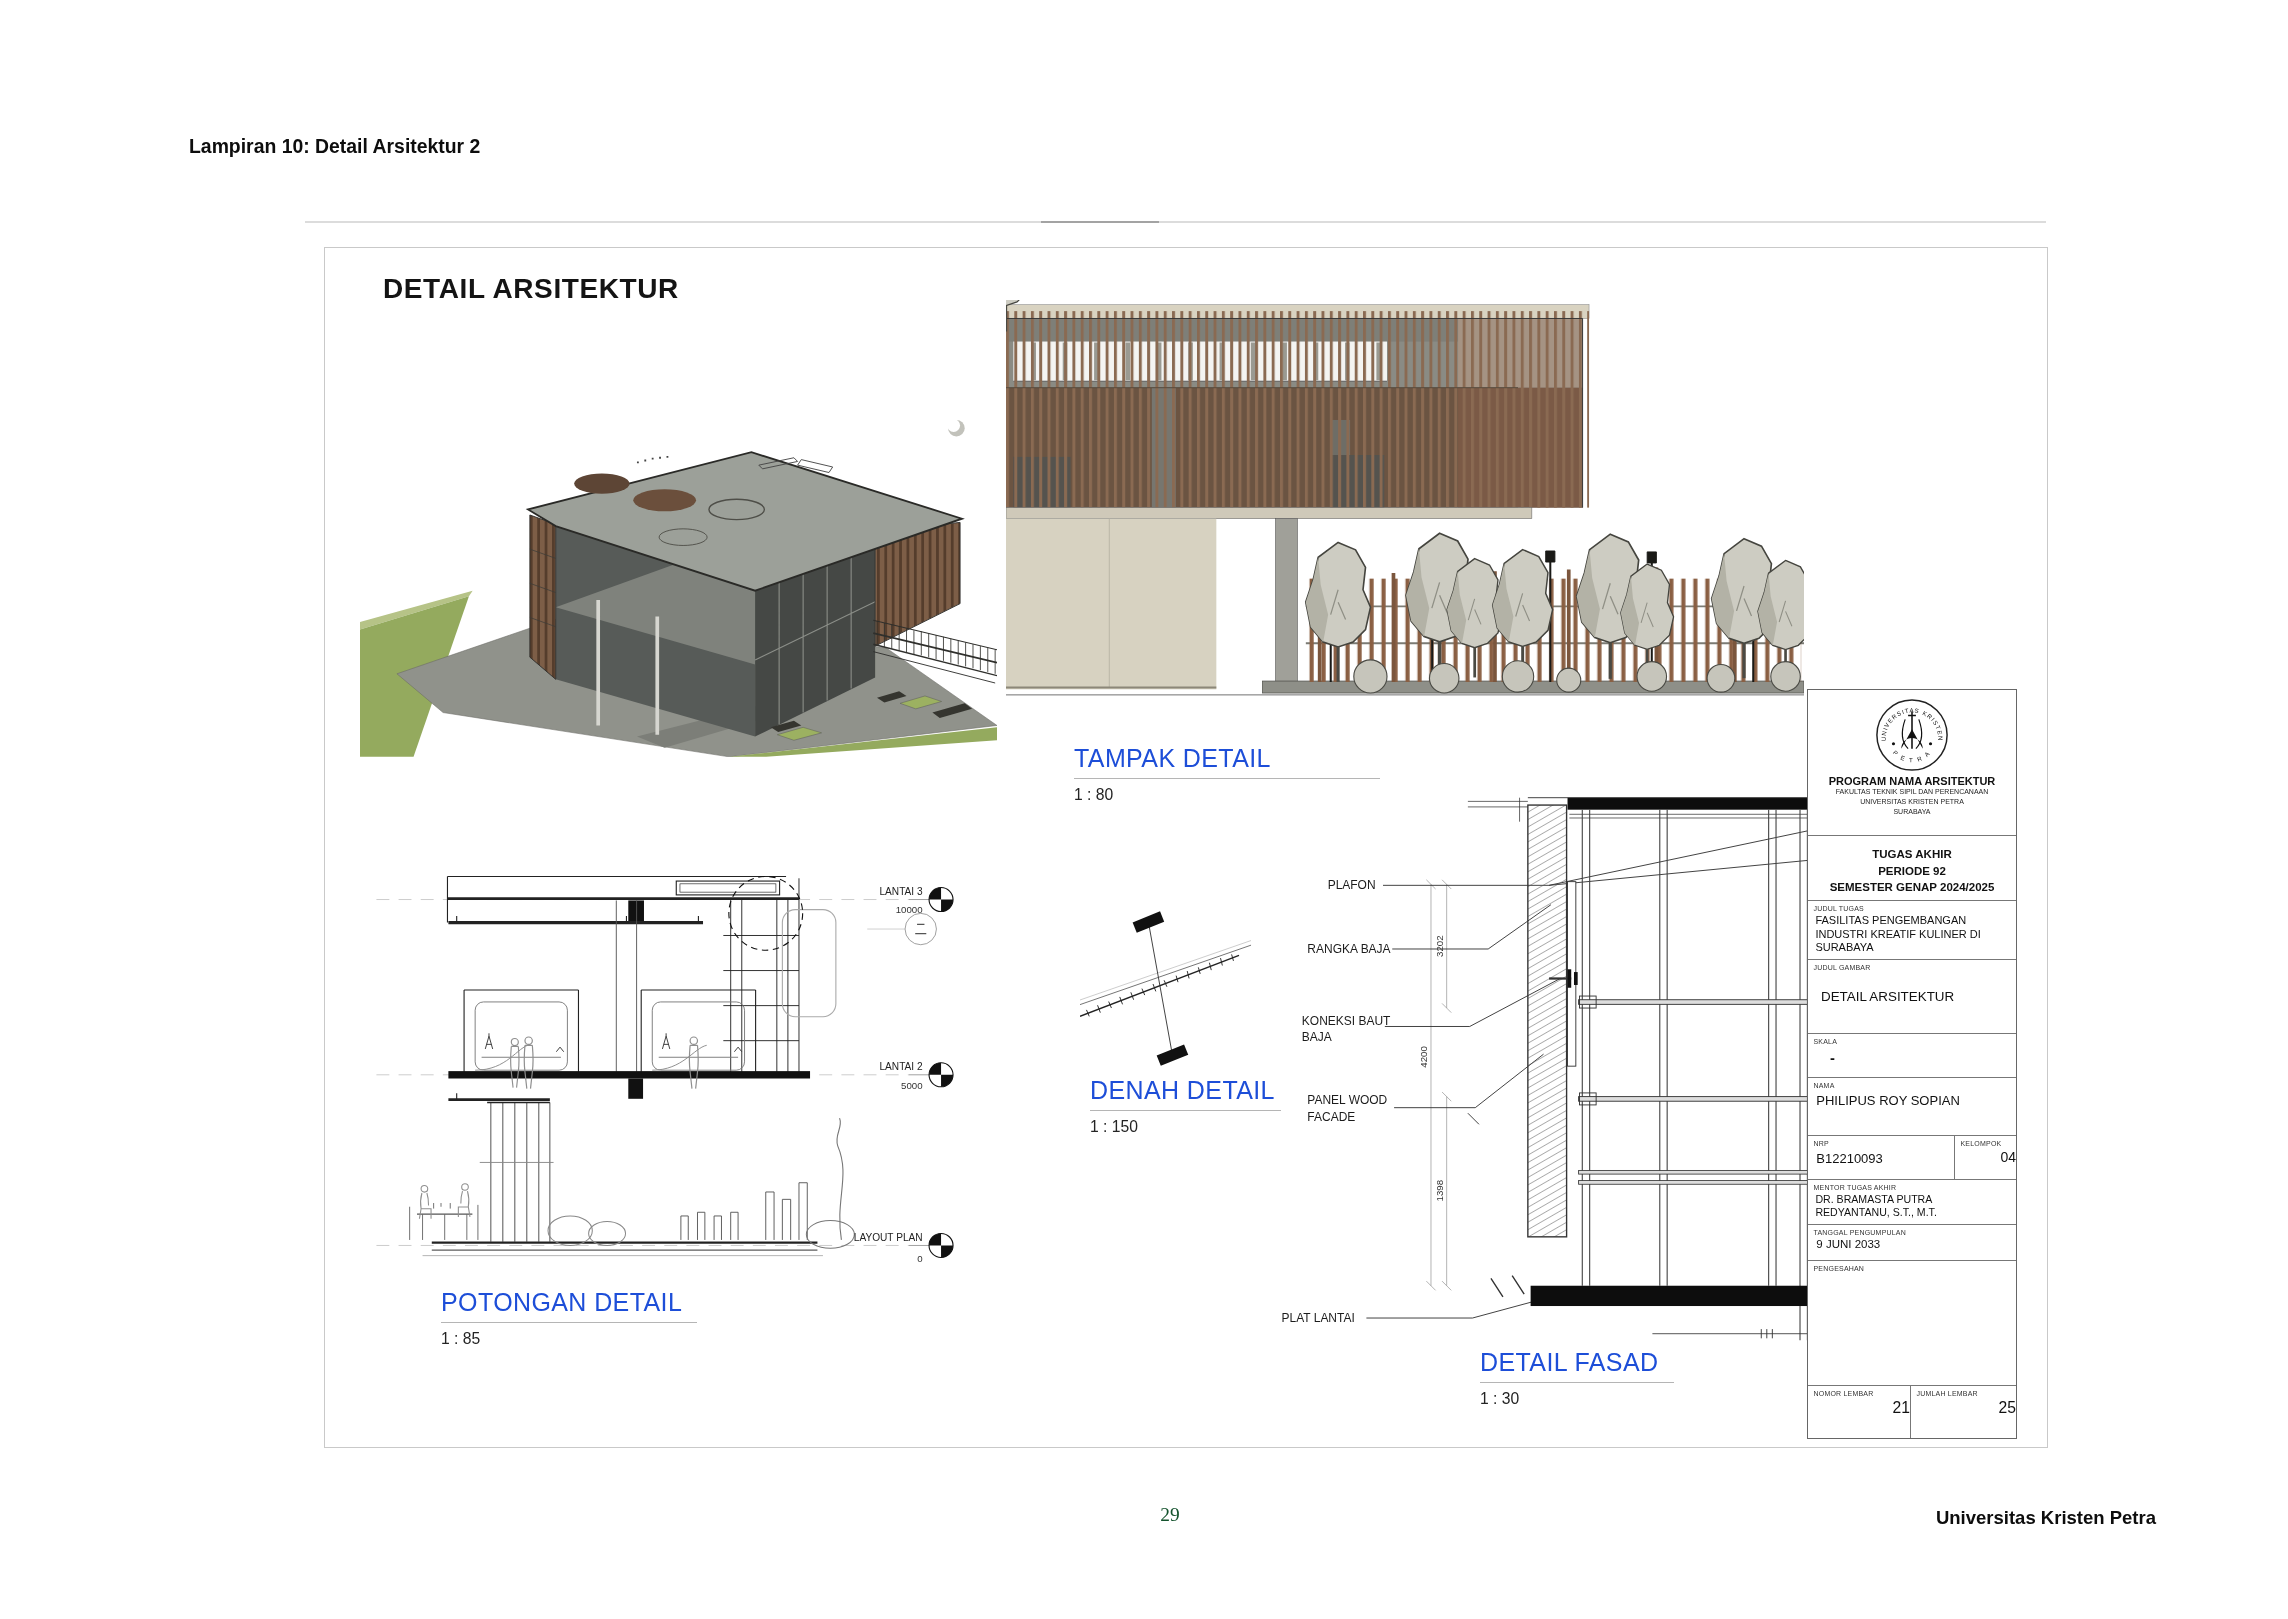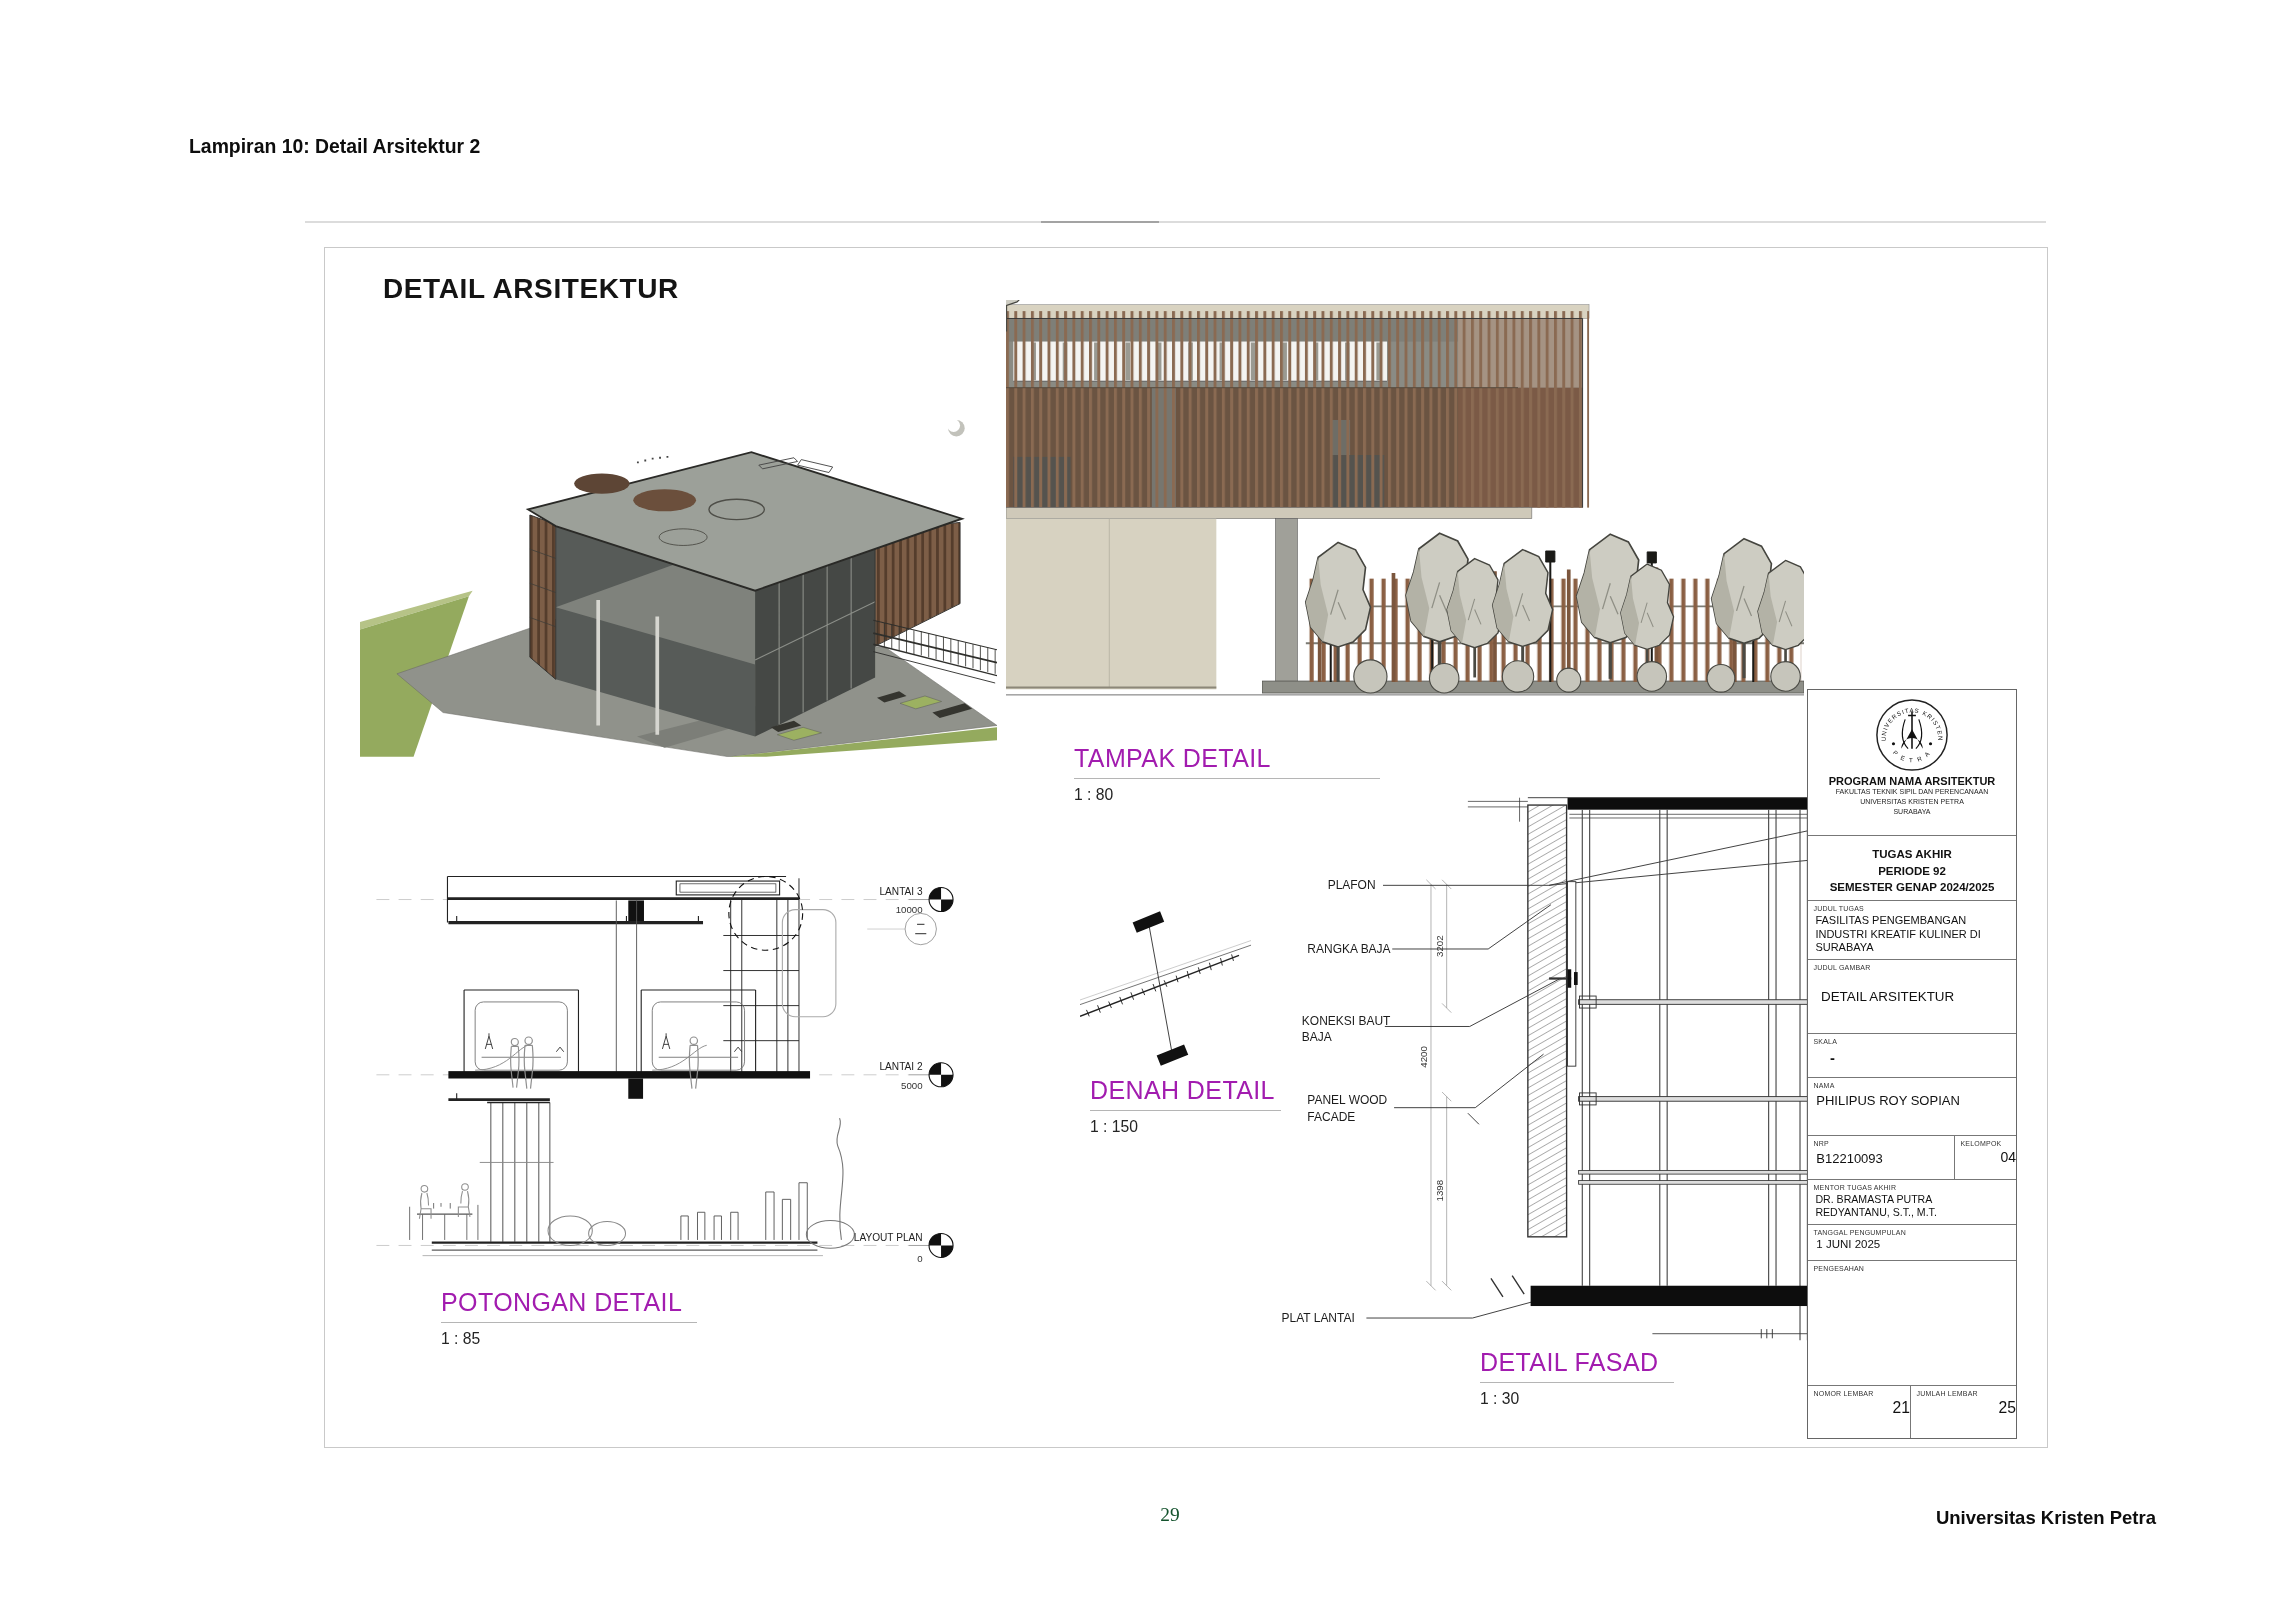--- a/index.html
+++ b/index.html
@@ -4,21 +4,21 @@
 <style>
   html,body{margin:0;padding:0;background:#fff;}
   body{width:2289px;height:1620px;position:relative;font-family:"Liberation Sans",sans-serif;color:#111;}
   .abs{position:absolute;}
   .hdr{font-weight:700;font-size:19.4px;color:#0d0d0d;}
   .rule{background:#dcdcdc;height:1.8px;}
   .rule-dark{background:#a3a3a3;height:1.8px;}
   .sheet{border:1.4px solid #c9c9c9;background:#fff;}
   .sheet-title{font-size:28px;font-weight:700;letter-spacing:0.6px;color:#141414;}
   .vblock{white-space:nowrap;}
-  .vlabel{font-size:25px;font-weight:500;letter-spacing:0.4px;color:#a21caf;}
+  .vlabel{font-size:25px;font-weight:500;letter-spacing:0.4px;color:#1d4ed8;}
   .vrule{height:1.8px;background:#b5b5b5;margin-top:4.6px;}
   .vscale{font-size:15.7px;color:#242424;margin-top:6.5px;}
   .footer-num{font-family:"Liberation Serif",serif;font-size:19.4px;color:#14532d;text-align:center;}
   .footer-right{font-weight:700;font-size:18.5px;color:#0d0d0d;}
   svg{display:block;font-family:"Liberation Sans",sans-serif;}
   
   .tb{position:absolute;left:1807px;top:689px;width:210px;height:750px;border:1.4px solid #666;
       display:flex;flex-direction:column;background:#fff;box-sizing:border-box;}
   .tb-sec{border-bottom:0.9px solid #777;box-sizing:border-box;position:relative;overflow:hidden;flex:0 0 auto;}
   .tb-sec:last-child{border-bottom:none;}
@@ -425,21 +425,21 @@
       </div>
     </div>
 
     <div class="tb-sec" style="height:45px;">
       <div class="tb-lbl">MENTOR TUGAS AKHIR</div>
       <div class="tb-val" style="font-size:10.6px;">DR. BRAMASTA PUTRA REDYANTANU, S.T., M.T.</div>
     </div>
 
     <div class="tb-sec" style="height:36px;">
       <div class="tb-lbl">TANGGAL PENGUMPULAN</div>
-      <div class="tb-val" style="font-size:11.5px;padding-left:8.3px;">1 JUNI 2025</div>
+      <div class="tb-val" style="font-size:11.5px;padding-left:8.3px;">9 JUNI 2033</div>
     </div>
 
     <div class="tb-sec" style="height:125px;">
       <div class="tb-lbl">PENGESAHAN</div>
     </div>
 
     <div class="tb-sec" style="flex:1;">
       <div class="tb-split">
         <div class="tb-cell" style="width:102px;">
           <div class="tb-lbl">NOMOR LEMBAR</div>

